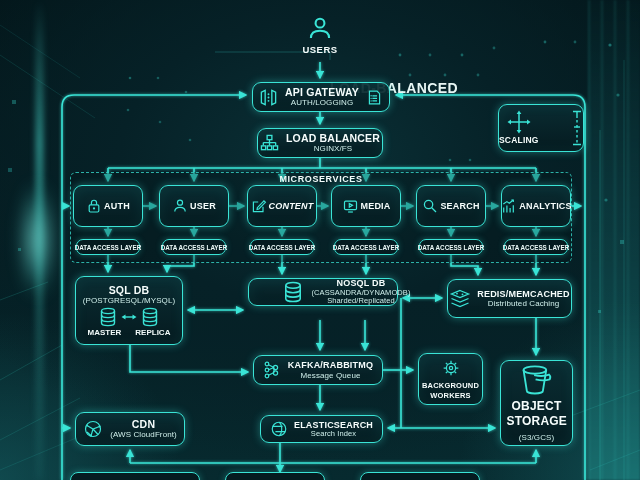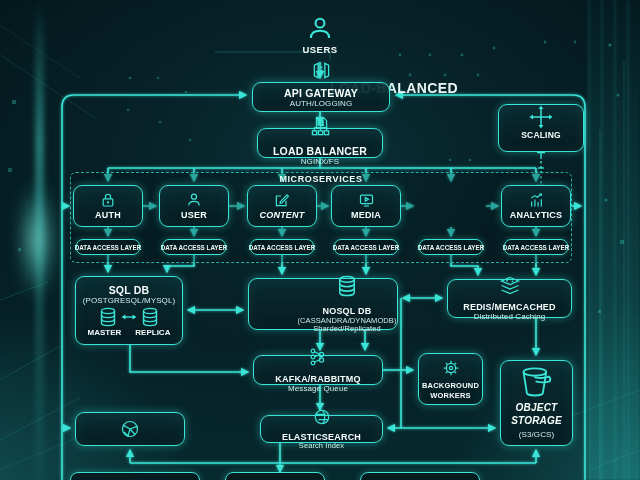--- a/index.html
+++ b/index.html
@@ -22,34 +22,34 @@
     background:
       repeating-linear-gradient(90deg, rgba(60,228,214,.14) 0 2px, rgba(0,0,0,0) 2px 13px),
       linear-gradient(180deg,rgba(10,60,66,.1) 0%, rgba(26,120,122,.45) 60%, rgba(40,170,164,.5) 100%);}
   svg.layer{position:absolute;left:0;top:0;}
   svg.wires{filter:drop-shadow(0 0 1.5px rgba(64,236,222,.75));}
   .node{
     position:absolute;box-sizing:border-box;
     border:1.5px solid #3ae4d6;border-radius:9px;
     background:linear-gradient(180deg, rgba(10,45,51,.93), rgba(5,26,31,.93));
     box-shadow:0 0 8px rgba(58,228,214,.4), inset 0 0 14px rgba(58,228,214,.07);
-    display:flex;align-items:center;justify-content:center;flex-direction:column;
+    display:flex;align-items:center;justify-content:center;
   }
   .node .col{display:flex;flex-direction:column;align-items:center;line-height:1.15;}
   .title{font-weight:bold;color:#f6fdfc;letter-spacing:.2px;}
   .sub{color:#cfeeea;letter-spacing:.1px;}
   .t10{font-size:10.5px;} .t9{font-size:9px;} .s8{font-size:8px;} .s7{font-size:7.5px;}
   .icon{flex:0 0 auto;color:#3ae4d6;display:block;}
   .dashed{
     position:absolute;box-sizing:border-box;border:1px dashed rgba(58,228,214,.75);
     border-radius:6px;background:rgba(3,20,24,.30);
   }
   .ms-label{position:absolute;left:70px;top:174px;width:502px;text-align:center;
     font-size:9px;font-weight:bold;color:#f6fdfc;letter-spacing:.6px;}
-  .svc{flex-direction:column;gap:2px;}
+  .svc{gap:2px;}
   .svc .title{font-size:9px;}
   .dal{
     position:absolute;box-sizing:border-box;height:16px;border:1.2px solid #3ae4d6;border-radius:7px;
     background:rgba(5,27,32,.92);box-shadow:0 0 6px rgba(58,228,214,.35);
     display:flex;align-items:center;justify-content:center;
     font-size:6.3px;font-weight:bold;color:#eefbf9;letter-spacing:0;white-space:nowrap;
   }
   .users{position:absolute;left:285px;top:16px;width:70px;display:flex;flex-direction:column;align-items:center;gap:2px;}
   .users .title{font-size:9.5px;letter-spacing:.5px;}
   .flow-label{position:absolute;left:330px;top:80px;font-size:14px;font-weight:bold;color:#e8f7f5;letter-spacing:.4px;}
@@ -293,20 +293,29 @@
   <div class="node svc" style="left:331px;top:185px;width:70px;height:42px;">
     <svg class="icon" width="17" height="16" viewBox="0 0 20 20">
       <g stroke="currentColor" stroke-width="1.5" fill="none">
         <rect x="2.5" y="4" width="15" height="10.5" rx="1.5"></rect>
         <path d="M8.5,7 L12.5,9.2 L8.5,11.5 Z"></path>
         <path d="M7,17.5 H13"></path>
       </g>
     </svg>
     <span class="title">MEDIA</span>
   </div>
+  <div class="node svc" style="left:416px;top:185px;width:70px;height:42px;">
+    <svg class="icon" width="16" height="16" viewBox="0 0 20 20">
+      <g stroke="currentColor" stroke-width="1.6" fill="none">
+        <circle cx="8.2" cy="8.2" r="5.2"></circle>
+        <path d="M12.2,12.2 L17.5,17.5"></path>
+      </g>
+    </svg>
+    <span class="title">SEARCH</span>
+  </div>
   <div class="node svc" style="left:501px;top:185px;width:70px;height:42px;">
     <svg class="icon" width="17" height="16" viewBox="0 0 20 20">
       <g stroke="currentColor" stroke-width="1.5" fill="none">
         <path d="M4,18 V12 M8,18 V9.5 M12,18 V12.5 M16,18 V9"></path>
         <path d="M3.5,7.5 L8,4.5 L11,6.5 L16,2.5"></path>
         <path d="M13.5,2.5 H16 V5"></path>
       </g>
     </svg>
     <span class="title">ANALYTICS</span>
   </div>
@@ -354,21 +363,21 @@
           </g>
         </svg>
       </div>
       <div class="dblabels">
         <span>MASTER</span>
         <span>REPLICA</span>
       </div>
     </div>
   </div>
 
-  <div class="node" style="left:248px;top:278px;width:150px;height:52px;gap:8px;padding-left:48px;">
+  <div class="node" style="left:248px;top:278px;width:150px;height:28px;gap:8px;padding-left:48px;">
     <svg class="icon" width="20" height="24" viewBox="0 0 18 20">
       <g stroke="currentColor" stroke-width="1.4" fill="none">
         <ellipse cx="9" cy="4" rx="6.5" ry="2.6"></ellipse>
         <path d="M2.5,4 V16 a6.5,2.6 0 0 0 13,0 V4"></path>
         <path d="M2.5,8 a6.5,2.6 0 0 0 13,0 M2.5,12 a6.5,2.6 0 0 0 13,0"></path>
       </g>
     </svg>
     <div class="col">
       <span class="title t9">NOSQL DB</span>
       <span class="sub s7">(CASSANDRA/DYNAMODB)</span>
@@ -426,37 +435,41 @@
 
   <div class="node" style="left:500px;top:360px;width:73px;height:86px;">
     <div class="col" style="gap:3px;">
       <svg class="icon" width="34" height="32" viewBox="0 0 24 22">
         <g stroke="currentColor" stroke-width="1.3" fill="none">
           <ellipse cx="10.5" cy="4" rx="8" ry="2.6"></ellipse>
           <path d="M2.5,4 L4.8,18.5 a5.7,2 0 0 0 11.4,0 L18.5,4"></path>
           <path d="M10,7.5 Q16,9 20.5,7.2 Q22,8.5 21,10.5 Q16.5,12 11,10.5"></path>
         </g>
       </svg>
-      <span class="title" style="font-size:10px;text-align:center;line-height:1.3;width:60px;font-style:italic;">OBJECT STORAGE</span>
+      <span class="title" style="font-size:12px;text-align:center;line-height:1.3;width:60px;">OBJECT STORAGE</span>
       <span class="sub s8">(S3/GCS)</span>
     </div>
   </div>
 
   <div class="node" style="left:75px;top:412px;width:110px;height:34px;gap:7px;">
     <svg class="icon" width="20" height="20" viewBox="0 0 20 20">
       <g stroke="currentColor" stroke-width="1.2" fill="none">
         <circle cx="10" cy="10" r="7.5"></circle>
         <path d="M4,6.5 L10,10 L16.5,7.5 M10,10 L8,16.8 M10,10 L15,15.5 M4,13 L8,16.8"></path>
       </g>
       <g fill="currentColor">
           <circle cx="4" cy="6.5" r="1"></circle>
           <circle cx="16.5" cy="7.5" r="1"></circle>
           <circle cx="8" cy="16.8" r="1"></circle>
         </g>
     </svg>
+    <div class="col">
+      <span class="title t10">CDN</span>
+      <span class="sub s8">(AWS CloudFront)</span>
+    </div>
   </div>
 
   <div class="node" style="left:260px;top:415px;width:123px;height:28px;gap:6px;">
     <svg class="icon" width="18" height="18" viewBox="0 0 20 20">
       <g stroke="currentColor" stroke-width="1.3" fill="none">
         <circle cx="10" cy="10" r="7.5"></circle>
         <path d="M3.2,7 H14 M6,13 H16.8 M10,2.5 C14,5 14,15 10,17.5"></path>
       </g>
     </svg>
     <div class="col">

